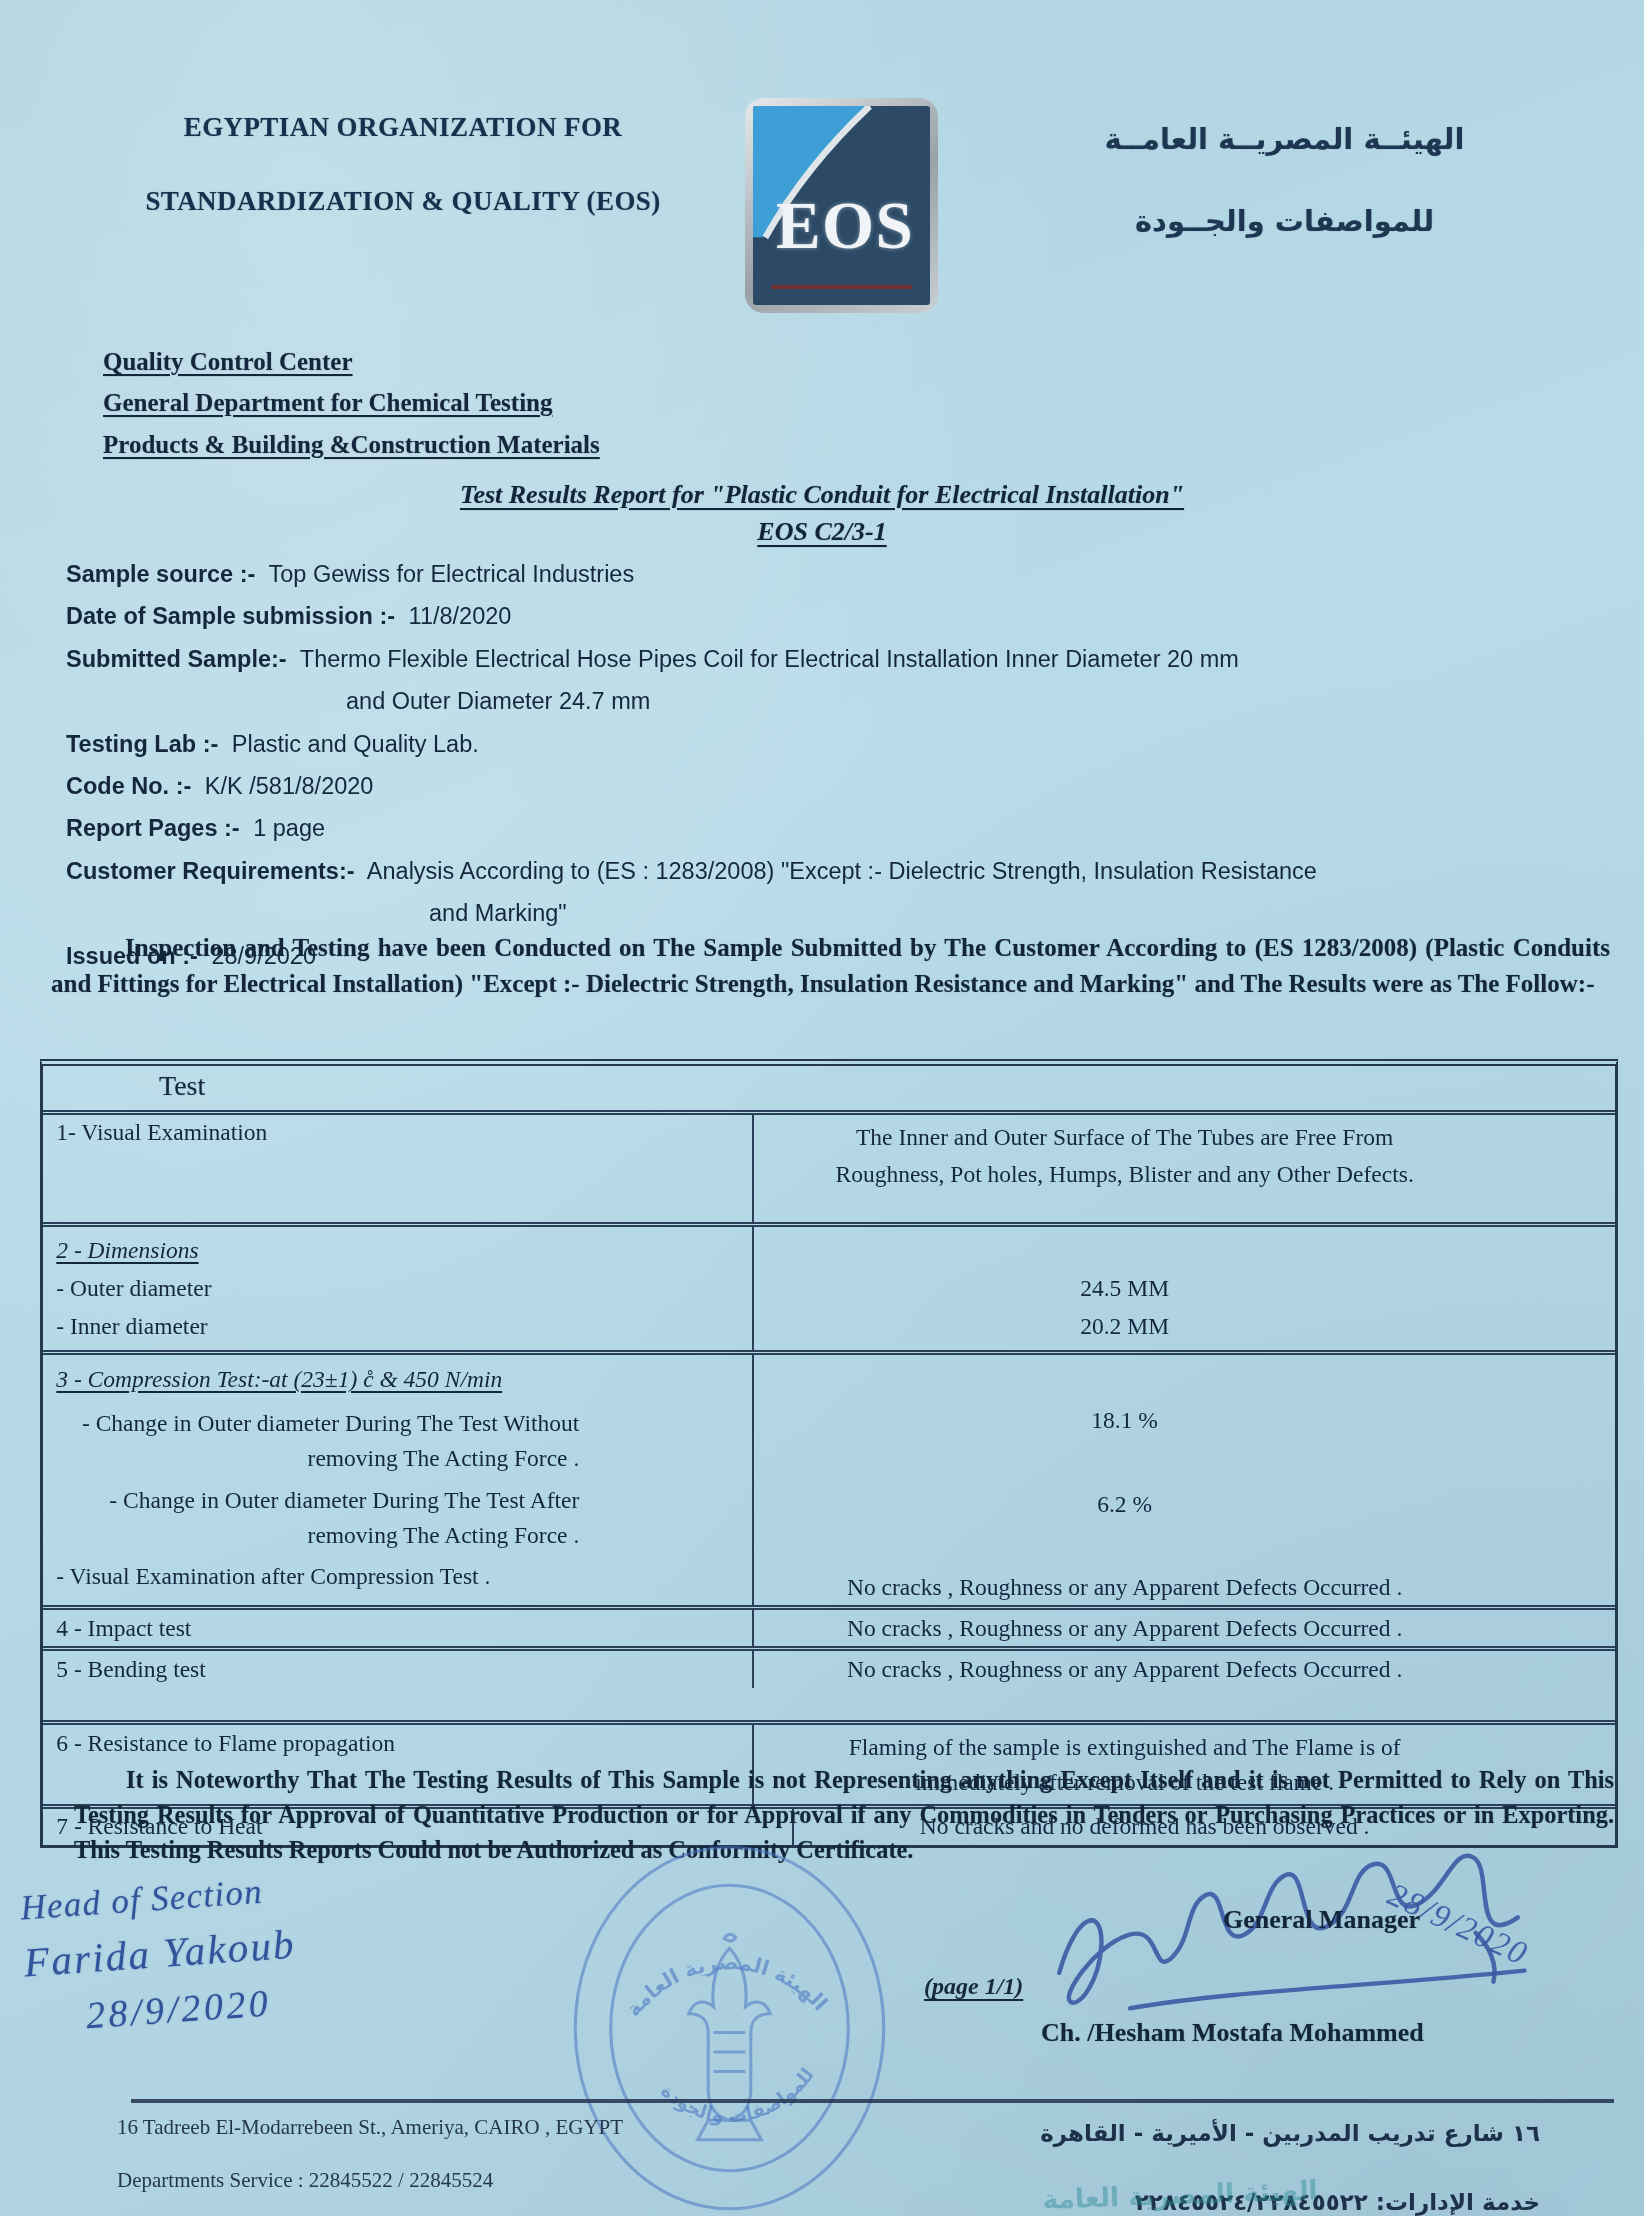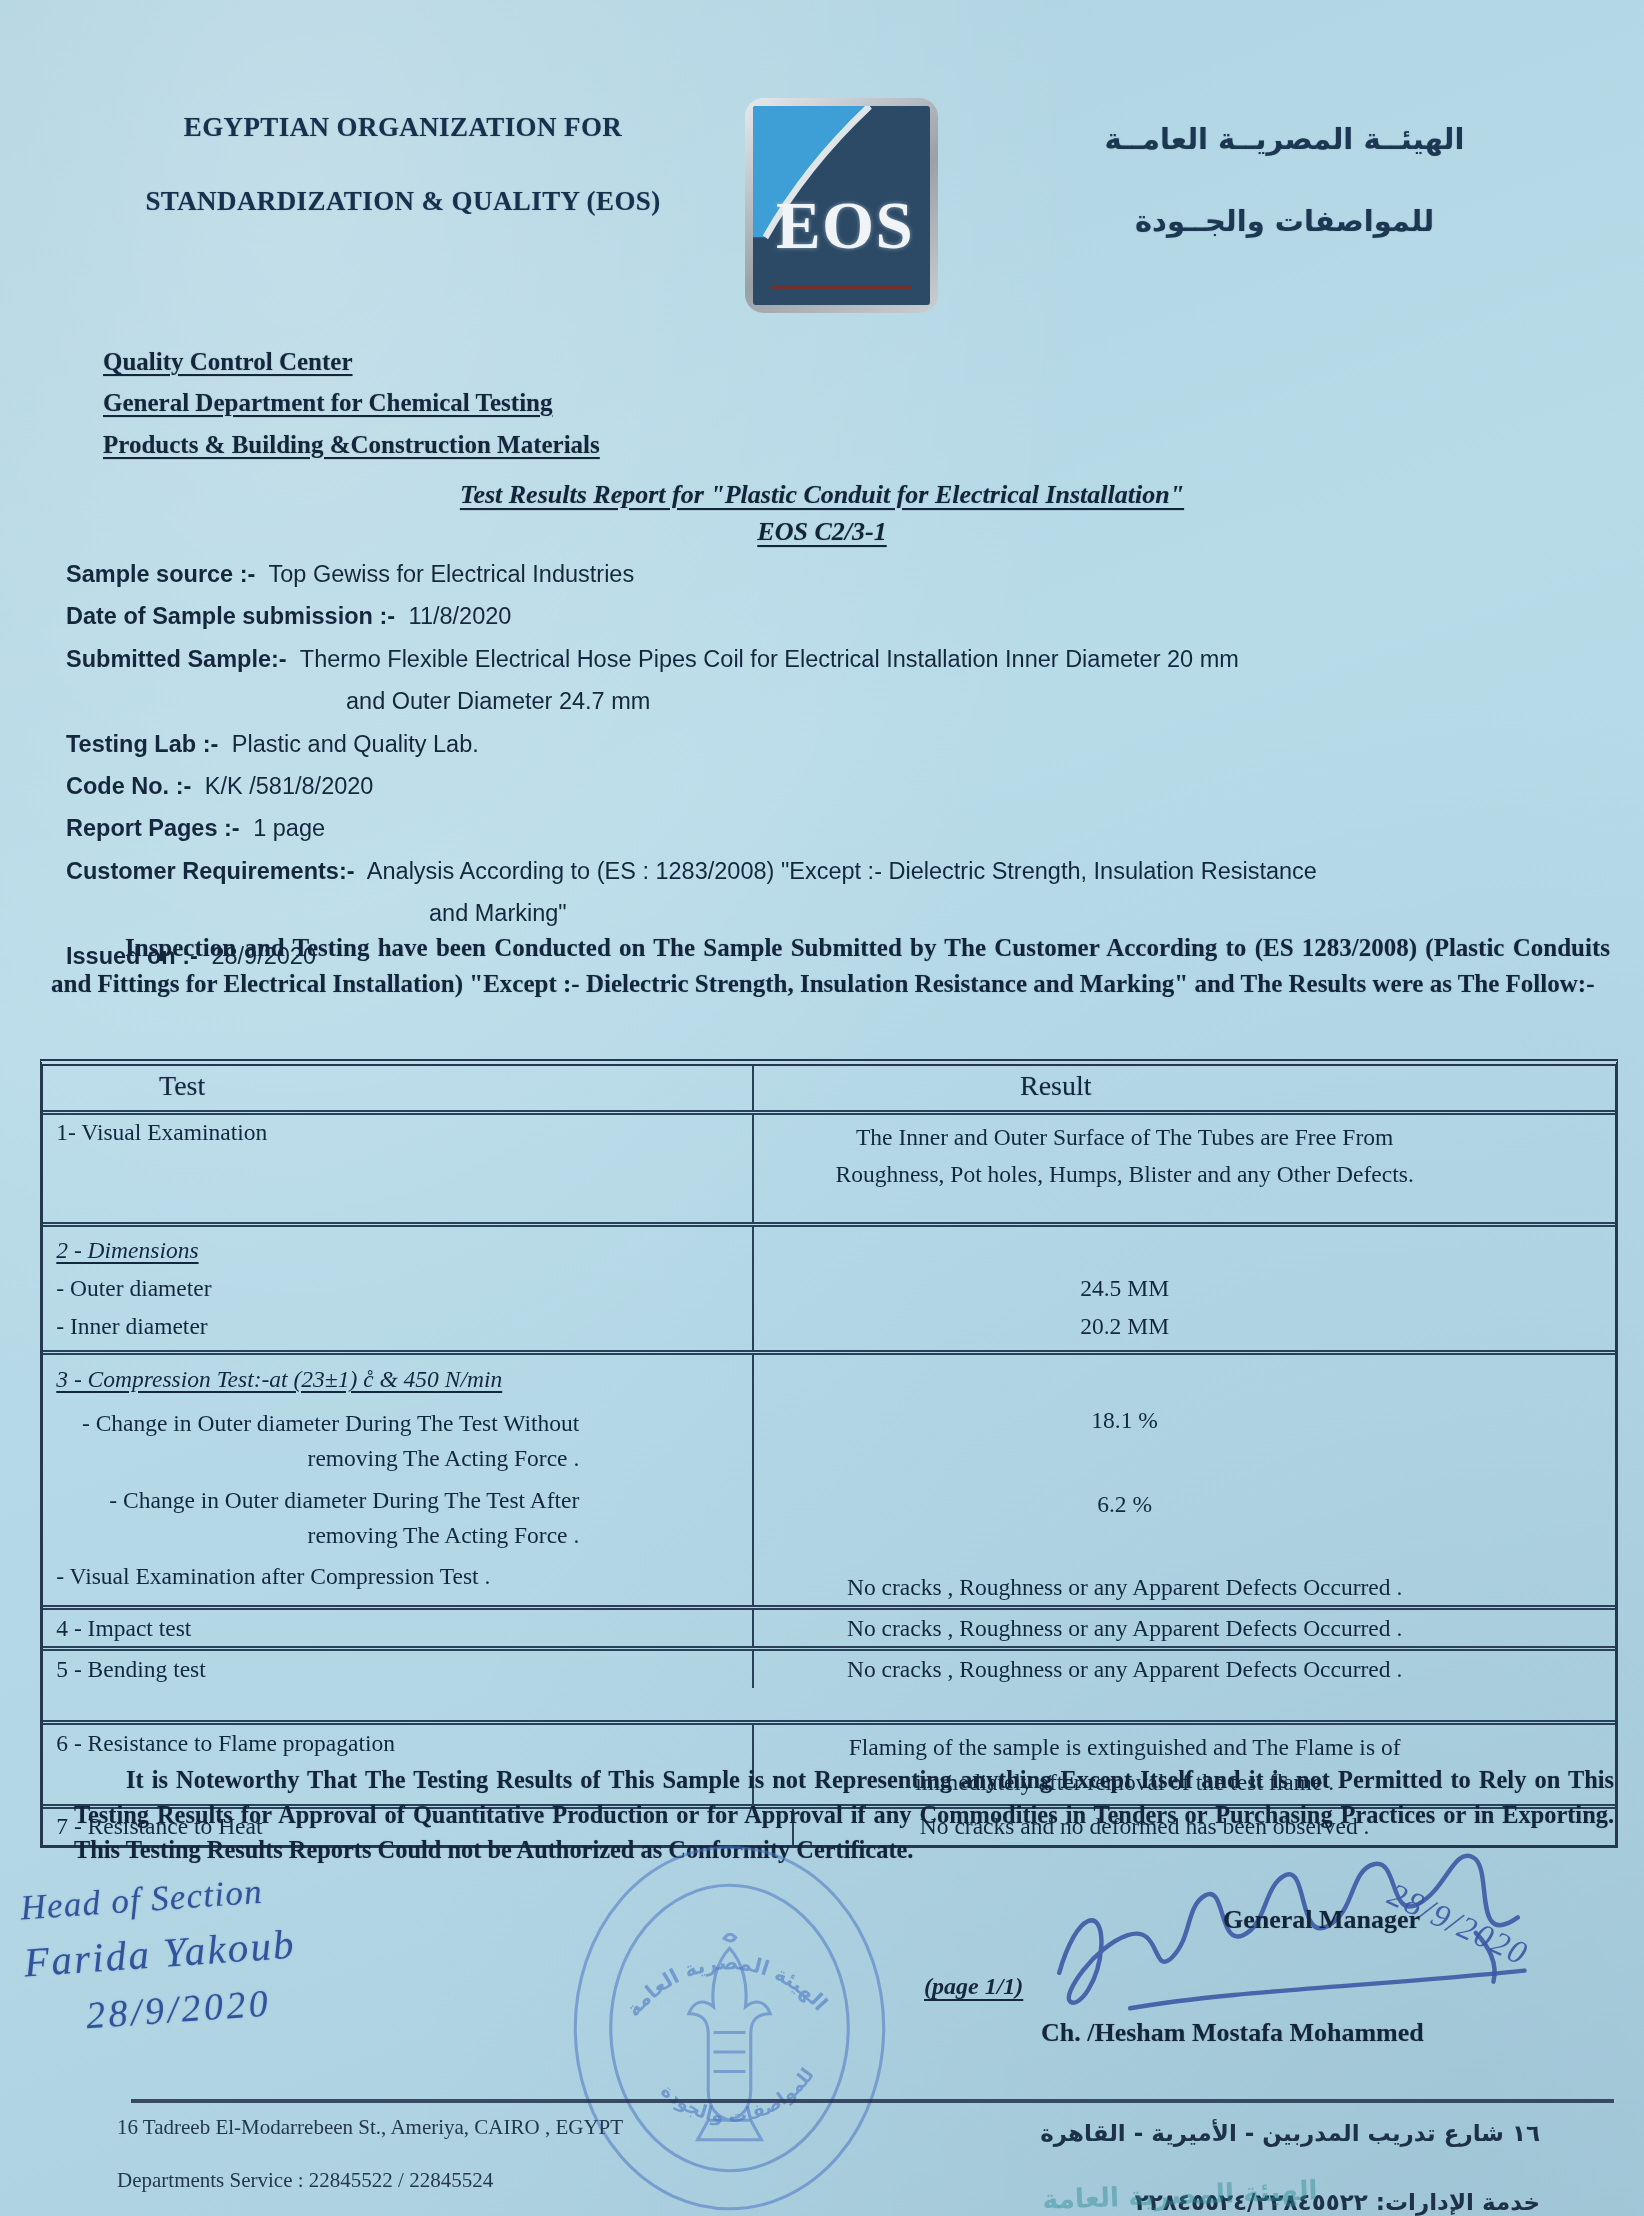--- a/index.html
+++ b/index.html
@@ -185,21 +185,20 @@
         <span class="dl">Issued on :-</span>
         <span>28/9/2020</span>
       </div>
     </div>
 
     <div class="intro abs ink">Inspection and Testing have been Conducted on The Sample Submitted by The Customer According to (ES 1283/2008) (Plastic Conduits and Fittings for Electrical Installation) "Except :- Dielectric Strength, Insulation Resistance and Marking" and The Results were as The Follow:-</div>
 
     <div class="rtable abs">
       <div class="trow thead first">
         <div class="tc ink">Test</div>
-        <div class="tc tcr ink">Result</div>
       </div>
 
       <div class="trow h-r1">
         <div class="tc">1- Visual Examination</div>
         <div class="tc tcr">
           <div class="res-c">The Inner and Outer Surface of The Tubes are Free From Roughness, Pot holes, Humps, Blister and any Other Defects.</div>
         </div>
       </div>
 
       <div class="trow h-r2">

